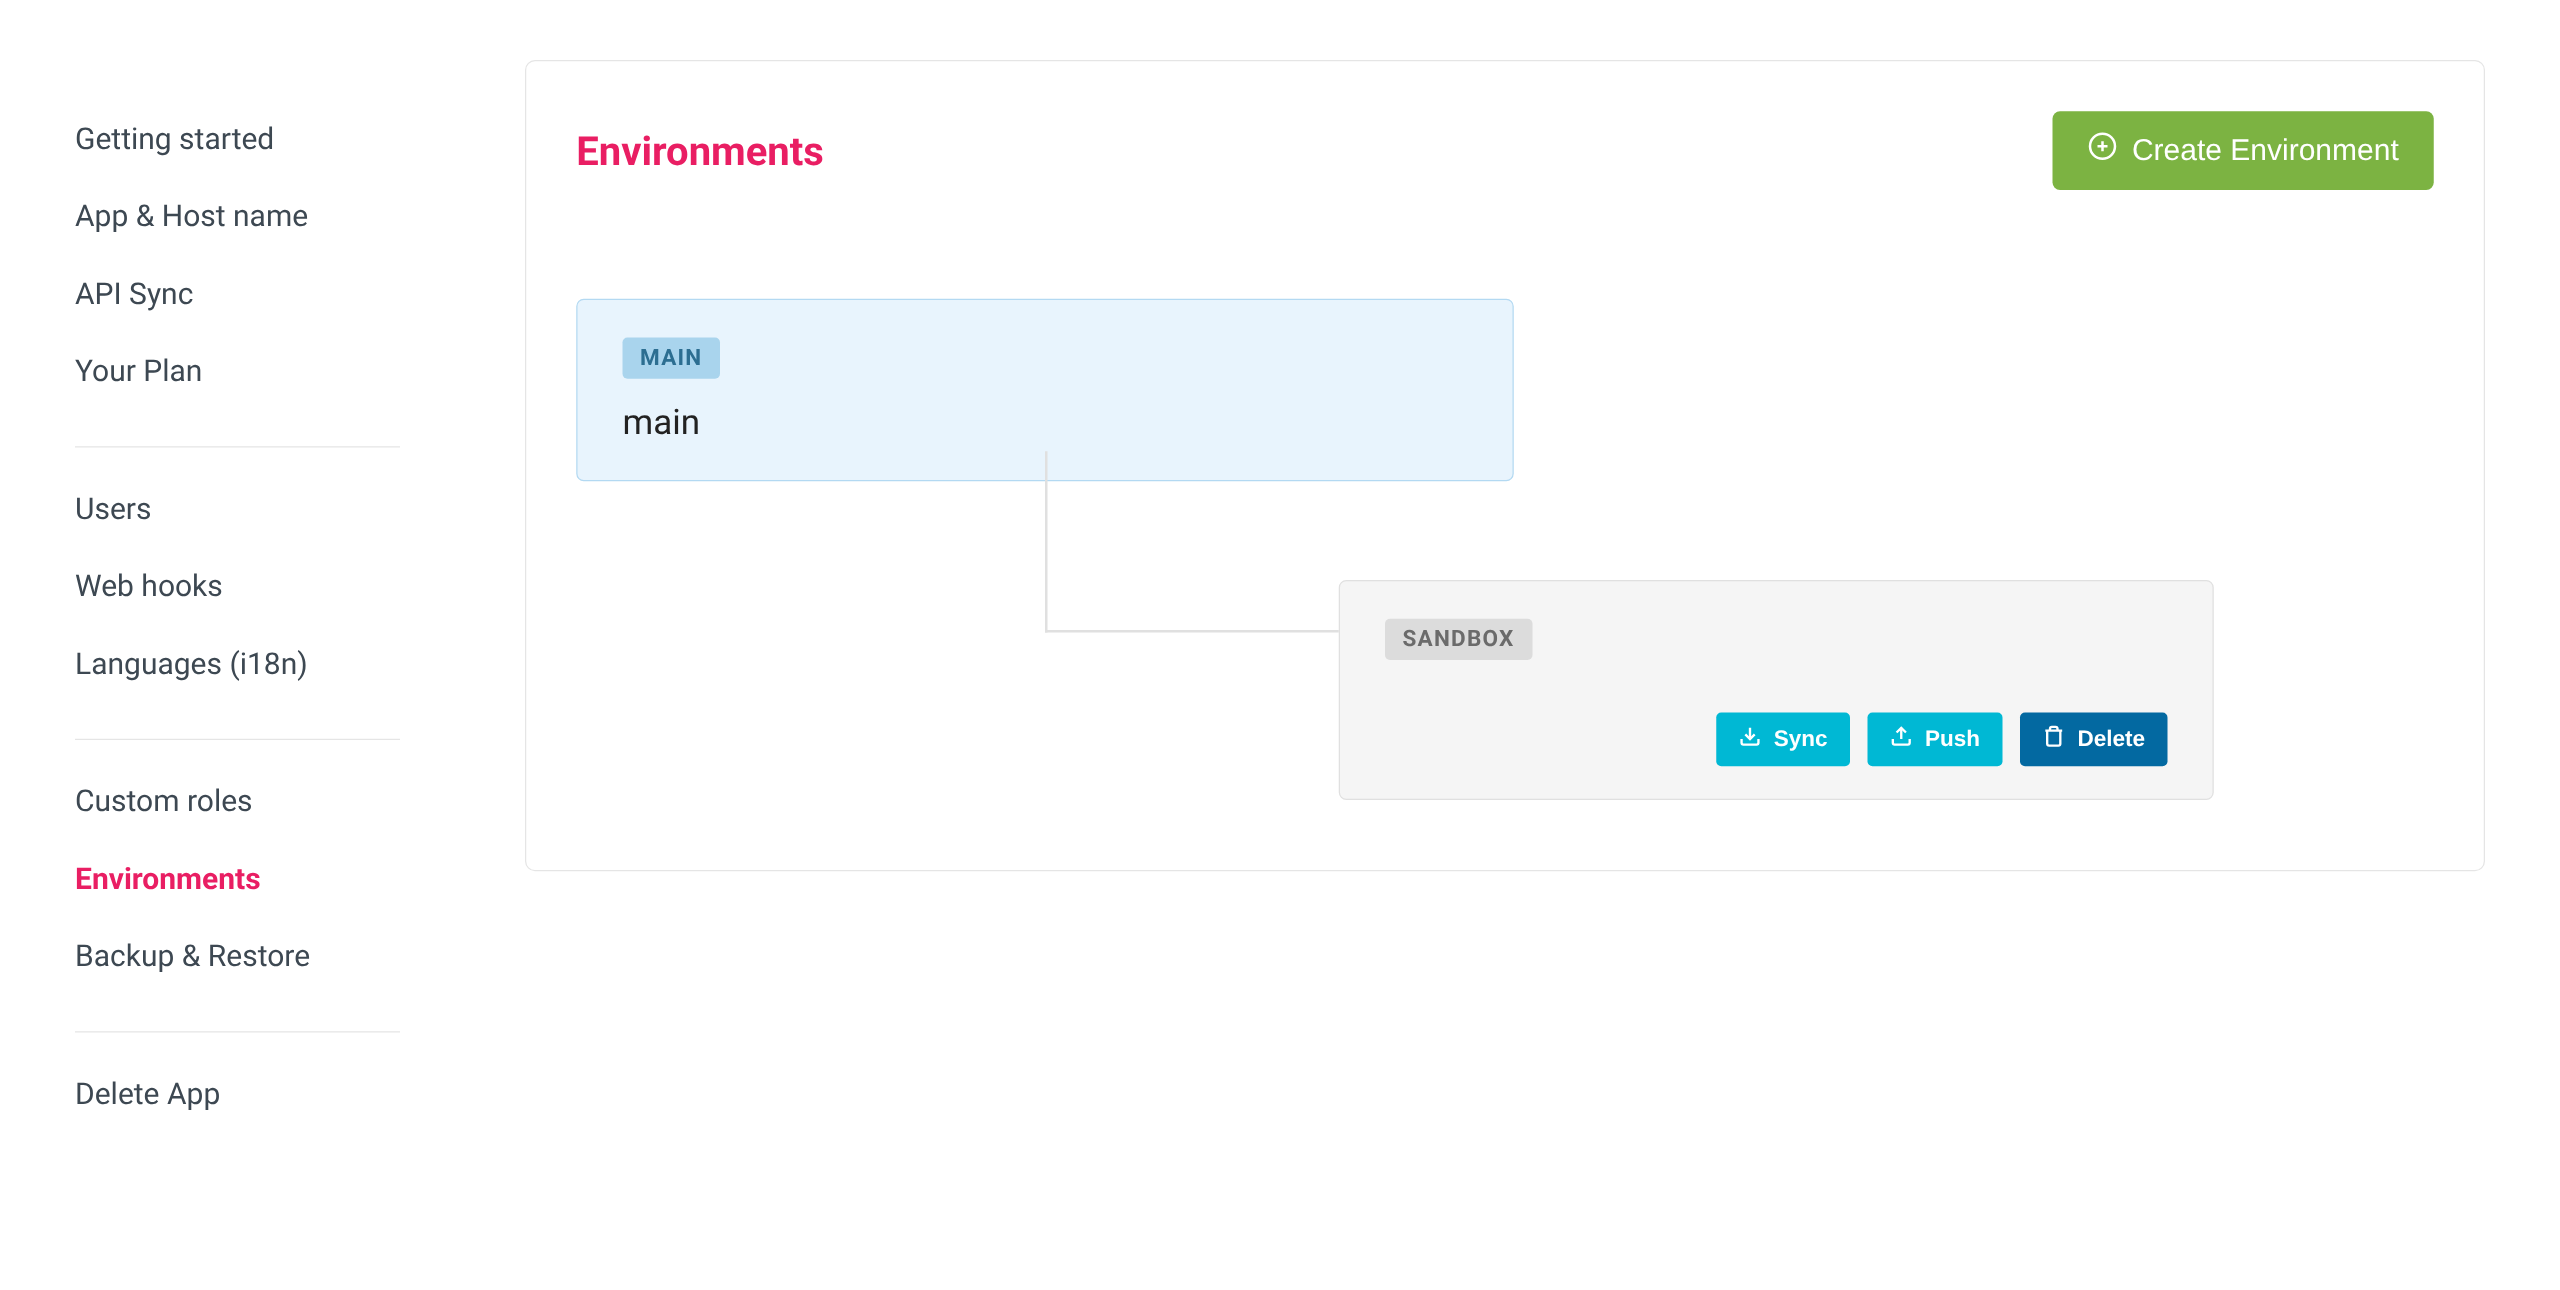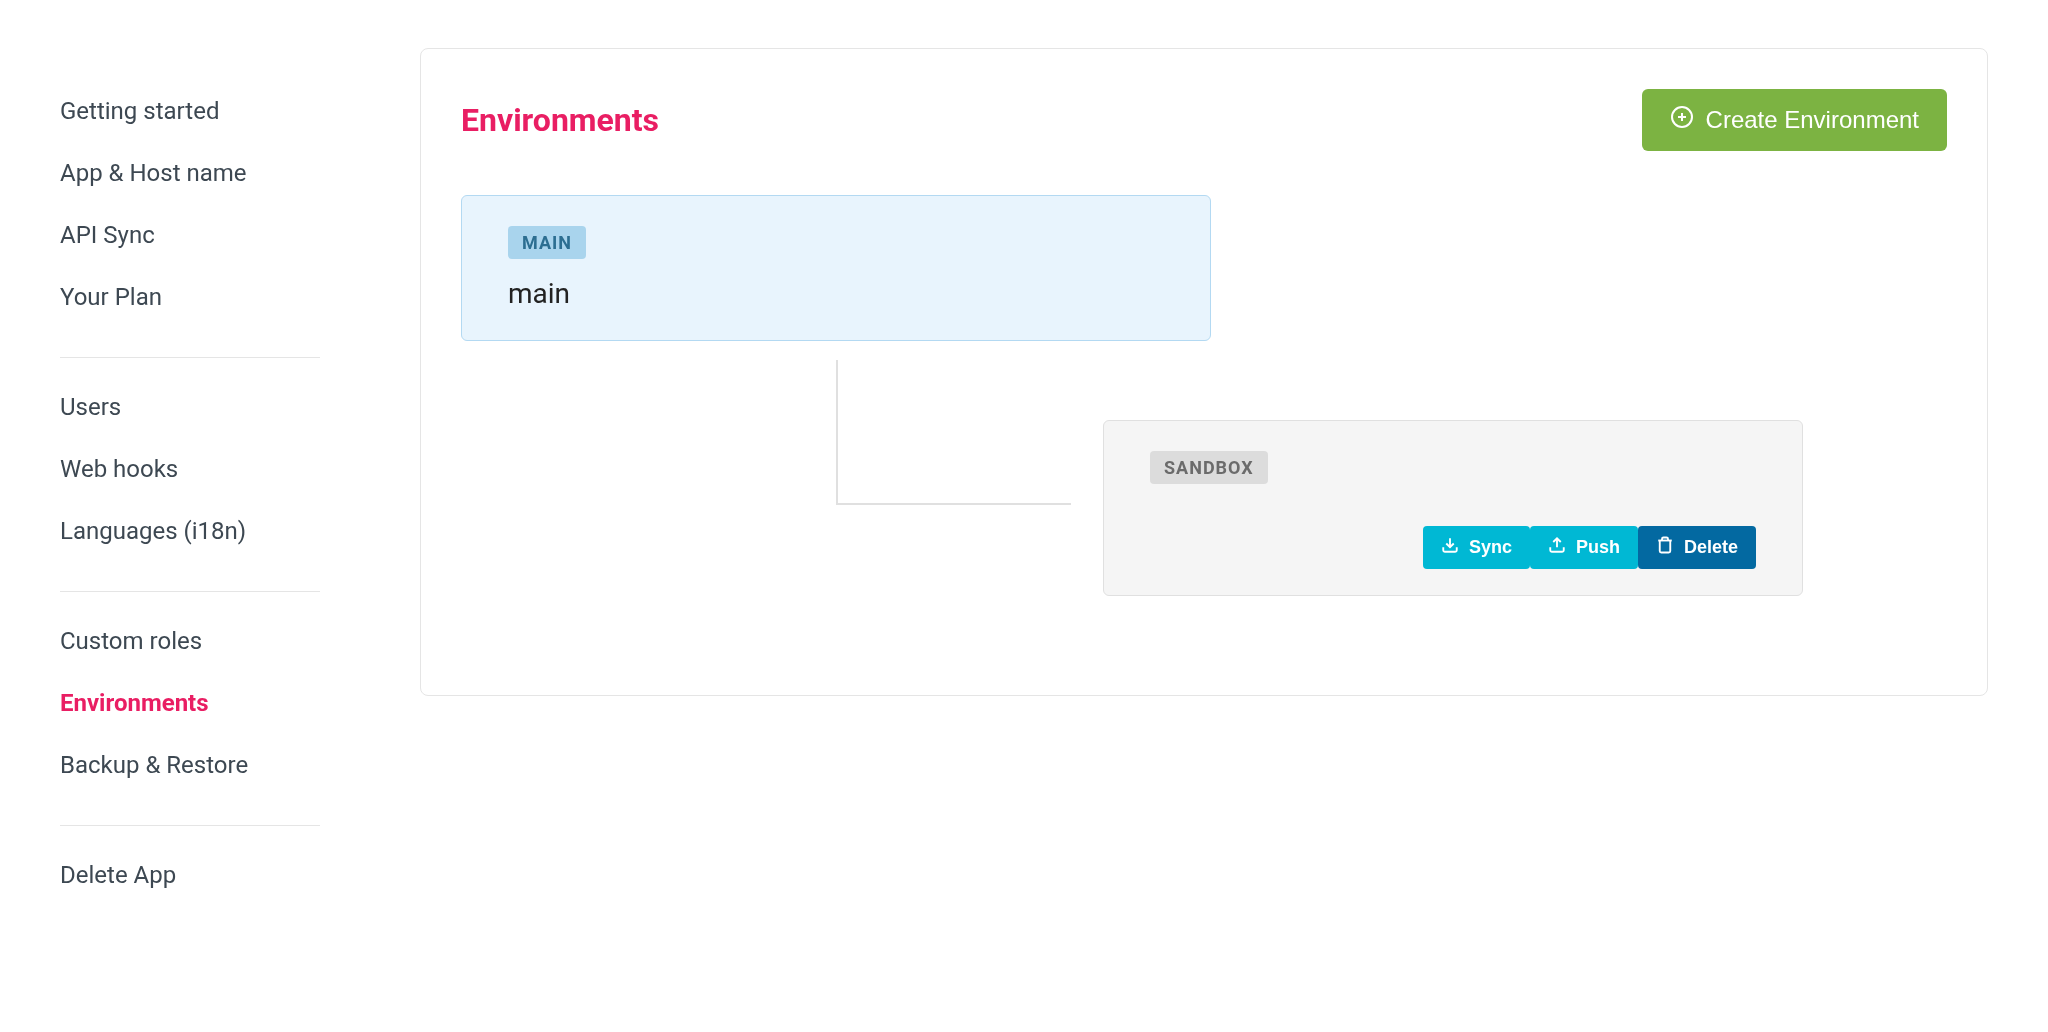--- a/index.html
+++ b/index.html
@@ -89,33 +89,34 @@
     }
     
     .env-container {
       position: relative;
       height: 460px;
     }
     
     .env-card {
       position: absolute;
       border-radius: 6px;
-      padding: 30px 46px;
+      padding: 30px 36px;
+      margin-top: 43px;
     }
     
     .env-card-main {
       left: 0;
       top: 0;
       width: 750px;
       background: #e8f4fd;
       border: 1px solid #b3d9f2;
     }
     
     .env-card-sandbox {
-      left: 642px;
+      left: 610px;
       top: 225px;
       width: 700px;
       background: #f5f5f5;
       border: 1px solid #e0e0e0;
       padding-bottom: 26px;
     }
     
     .env-badge {
       display: inline-block;
       padding: 6px 14px;
@@ -136,20 +137,21 @@
       color: #6b6b6b;
     }
     
     .env-name {
       font-size: 28px;
       color: #222;
     }
     
     .env-actions {
       display: flex;
+      gap: 14px;
       justify-content: flex-end;
       margin-top: 24px;
     }
     
     .btn-action {
       border: none;
       border-radius: 4px;
       padding: 10px 18px;
       font-size: 18px;
       font-weight: 700;

